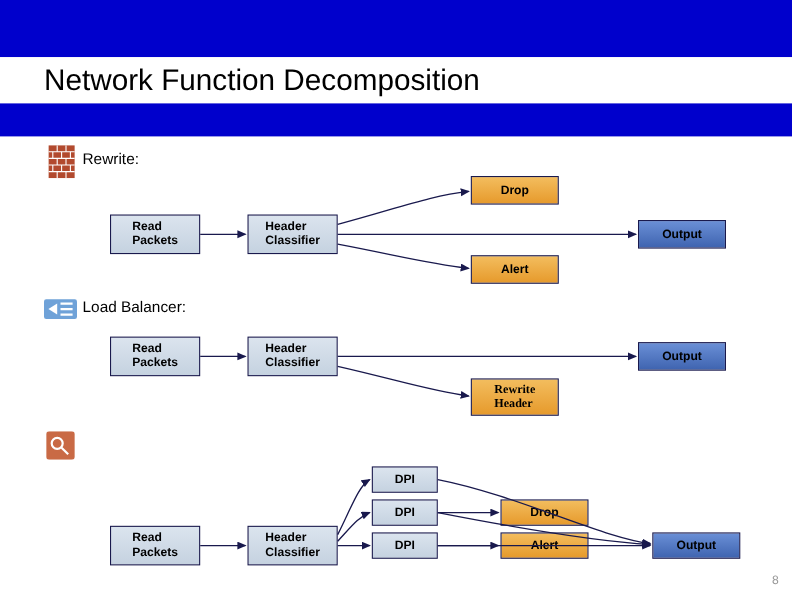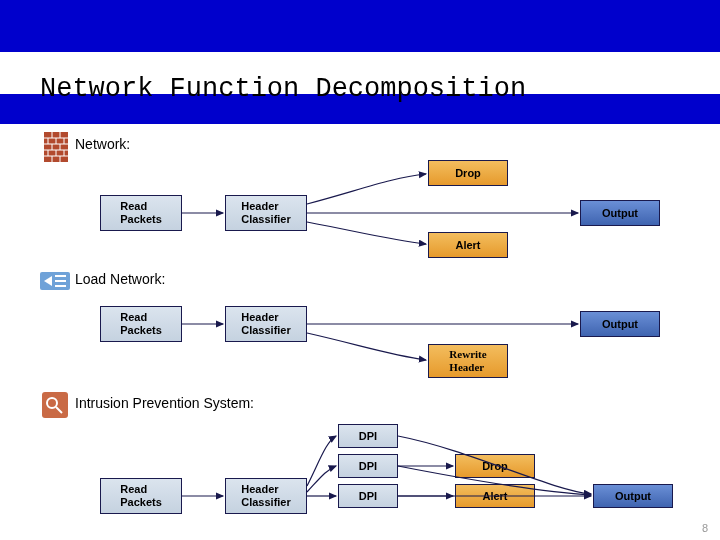--- a/index.html
+++ b/index.html
@@ -1,18 +1,18 @@
 <!DOCTYPE html>
 <html><head>
 <meta charset="utf-8">
 <style>
   * { box-sizing: border-box; margin: 0; padding: 0; }
   body { width: 720px; height: 540px; background: #fff; font-family: Verdana, Arial, sans-serif; position: relative; }
   .header-blue { position:absolute; top:0; left:0; right:0; height:50px; background:#0000CC; }
-  .slide-h { position:absolute; top:58px; left:40px; font-size:27px; font-family:Liberation Mono, monospace;margin-top:16px; }
+  .slide-h { position:absolute; top:58px; left:40px; font-size:27px; font-family:Liberation Sans, sans-serif; }
   .blue2 { position:absolute; top:92px; left:0; right:0; height:32px; background:#0000CC; }
 
   .stage { position:absolute; top:0; left:0; width:720px; height:540px; }
 
   .label { font-family: Tahoma, Verdana, sans-serif; font-size:14px; position:absolute; }
 
   .box { position:absolute; border:1px solid #19194d; background:linear-gradient(#dbe4ee,#c5d2e0); text-align:left; font-size:11px; font-family:Tahoma,Verdana,sans-serif; font-weight:bold; display:flex; align-items:center; justify-content:center; padding:2px 4px; line-height:1.15; color:#000;}
   .box.blue { background:linear-gradient(#6a8fd6,#3f64b0); }
   .box.orange { background:linear-gradient(#f3bd5e,#e69a2c); }
 
@@ -49,57 +49,56 @@
           <line x1="8" y1="12" x2="8" y2="18"></line>
           <line x1="16" y1="12" x2="16" y2="18"></line>
           <line x1="4" y1="18" x2="4" y2="24"></line>
           <line x1="12" y1="18" x2="12" y2="24"></line>
           <line x1="20" y1="18" x2="20" y2="24"></line>
           <line x1="8" y1="24" x2="8" y2="30"></line>
           <line x1="16" y1="24" x2="16" y2="30"></line>
         </g>
       </svg>
   </div>
-  <div class="label" style="left:75px; top:136px;">Network:</div>
+  <div class="label" style="left:75px; top:136px;">Rewrite:</div>
 
   <div class="box" style="left:100px; top:195px; width:82px; height:36px; white-space:pre-line;">Read
 Packets</div>
   <div class="box" style="left:225px; top:195px; width:82px; height:36px; white-space:pre-line;">Header
 Classifier</div>
   <div class="box orange" style="left:428px; top:160px; width:80px; height:26px;">Drop</div>
   <div class="box blue" style="left:580px; top:200px; width:80px; height:26px;">Output</div>
   <div class="box orange" style="left:428px; top:232px; width:80px; height:26px;">Alert</div>
 
   <div class="icon-lb" style="left:40px; top:270px;">
     <svg viewBox="0 0 30 22">
         <rect x="0" y="2" width="30" height="18" rx="2" fill="#6fa2d8"></rect>
         <polygon points="4,11 12,6 12,16" fill="#fff"></polygon>
         <line x1="15" y1="6" x2="26" y2="6" stroke="#fff" stroke-width="2"></line>
         <line x1="15" y1="11" x2="26" y2="11" stroke="#fff" stroke-width="2"></line>
         <line x1="15" y1="16" x2="26" y2="16" stroke="#fff" stroke-width="2"></line>
       </svg>
   </div>
-  <div class="label" style="left:75px; top:271px;">Load Network:</div>
+  <div class="label" style="left:75px; top:271px;">Load Balancer:</div>
 
   <div class="box" style="left:100px; top:306px; width:82px; height:36px; white-space:pre-line;">Read
 Packets</div>
   <div class="box" style="left:225px; top:306px; width:82px; height:36px; white-space:pre-line;">Header
 Classifier</div>
   <div class="box blue" style="left:580px; top:311px; width:80px; height:26px;">Output</div>
   <div class="box orange" style="left:428px; top:344px; width:80px; height:34px; white-space:pre-line;font-family:Liberation Serif, serif;">Rewrite
 Header</div>
 
   <div class="icon-ips" style="left:42px; top:392px;">
     <svg viewBox="0 0 26 26">
         <rect x="0" y="0" width="26" height="26" rx="3" fill="#c96a45"></rect>
         <circle cx="10" cy="11" r="5" fill="none" stroke="#fff" stroke-width="2"></circle>
         <line x1="14" y1="15" x2="20" y2="21" stroke="#fff" stroke-width="2"></line>
       </svg>
   </div>
-  <div class="label" style="left:75px; top:395px;">Intrusion Prevention System:</div>
 
   <div class="box" style="left:100px; top:478px; width:82px; height:36px; white-space:pre-line;">Read
 Packets</div>
   <div class="box" style="left:225px; top:478px; width:82px; height:36px; white-space:pre-line;">Header
 Classifier</div>
   <div class="box" style="left:338px; top:424px; width:60px; height:24px;">DPI</div>
   <div class="box" style="left:338px; top:454px; width:60px; height:24px;">DPI</div>
   <div class="box" style="left:338px; top:484px; width:60px; height:24px;">DPI</div>
   <div class="box orange" style="left:455px; top:454px; width:80px; height:24px;">Drop</div>
   <div class="box orange" style="left:455px; top:484px; width:80px; height:24px;">Alert</div>

